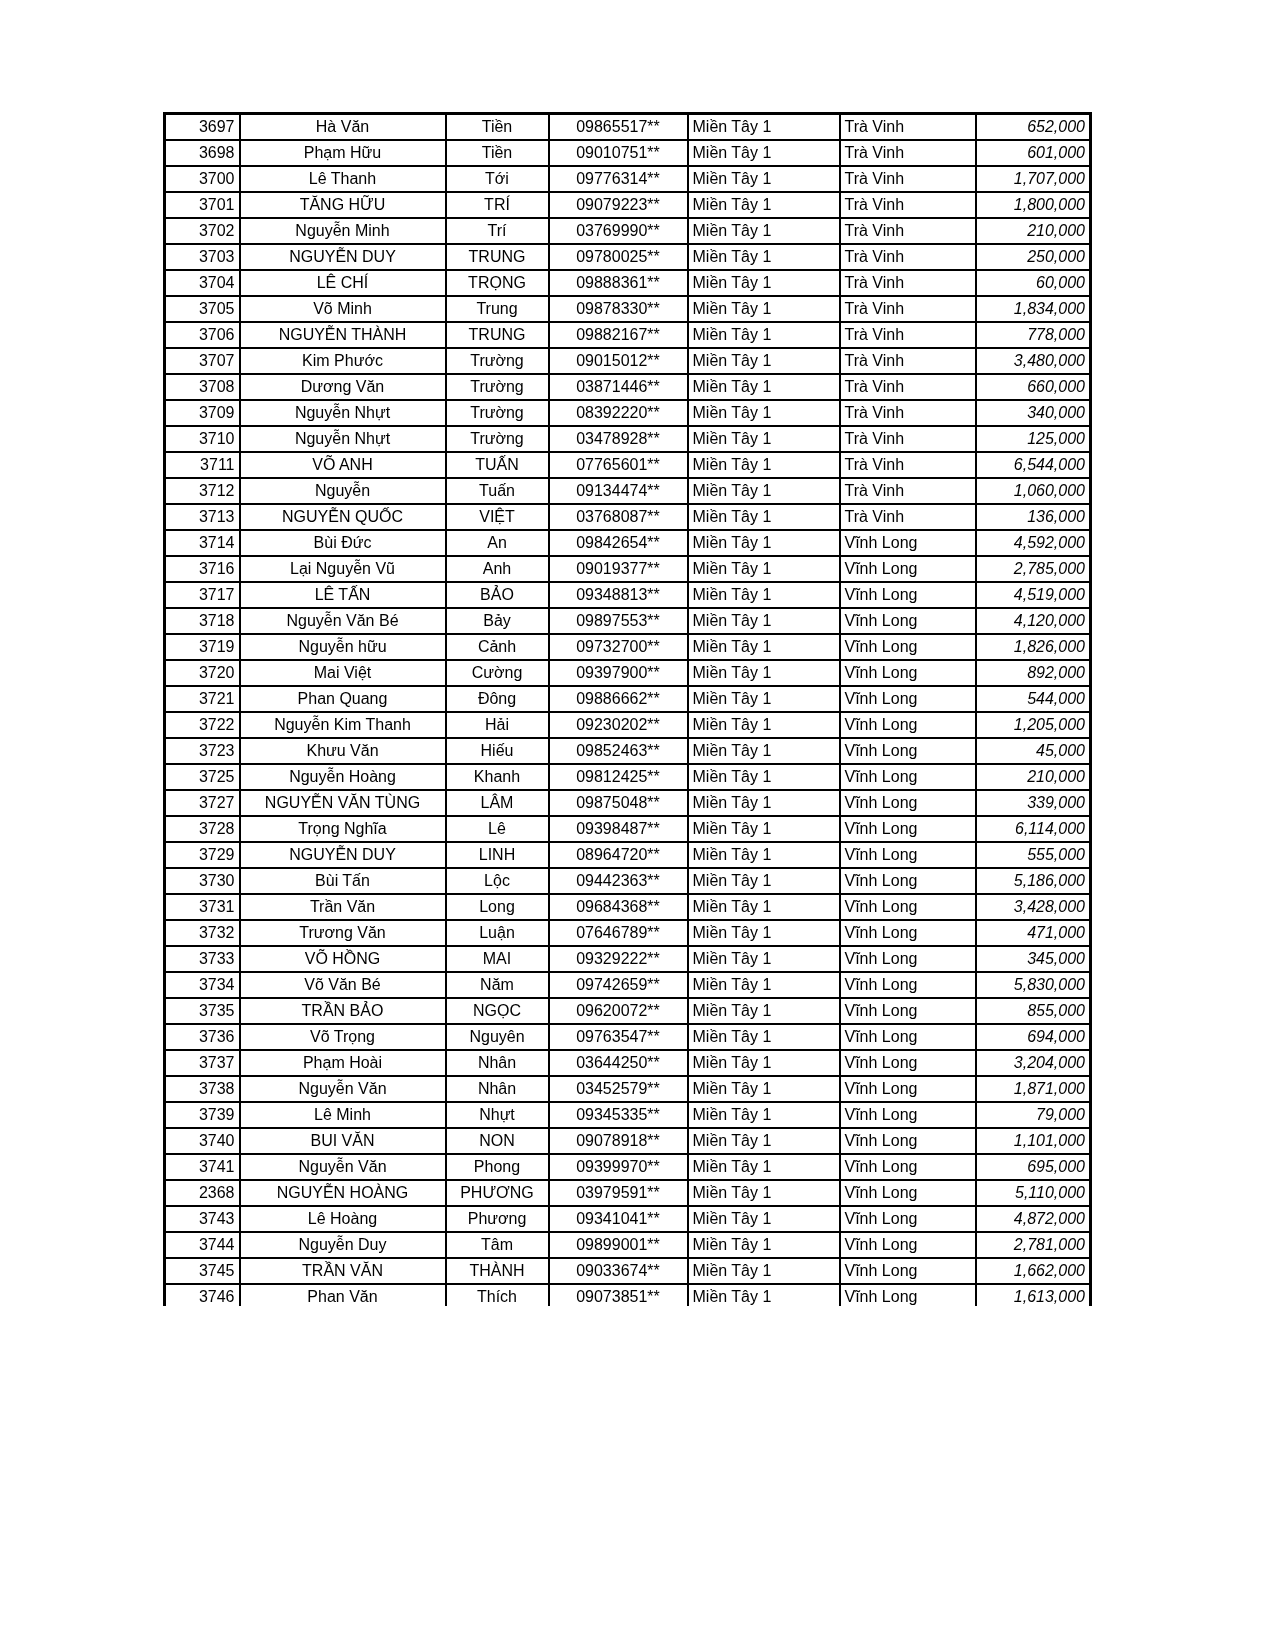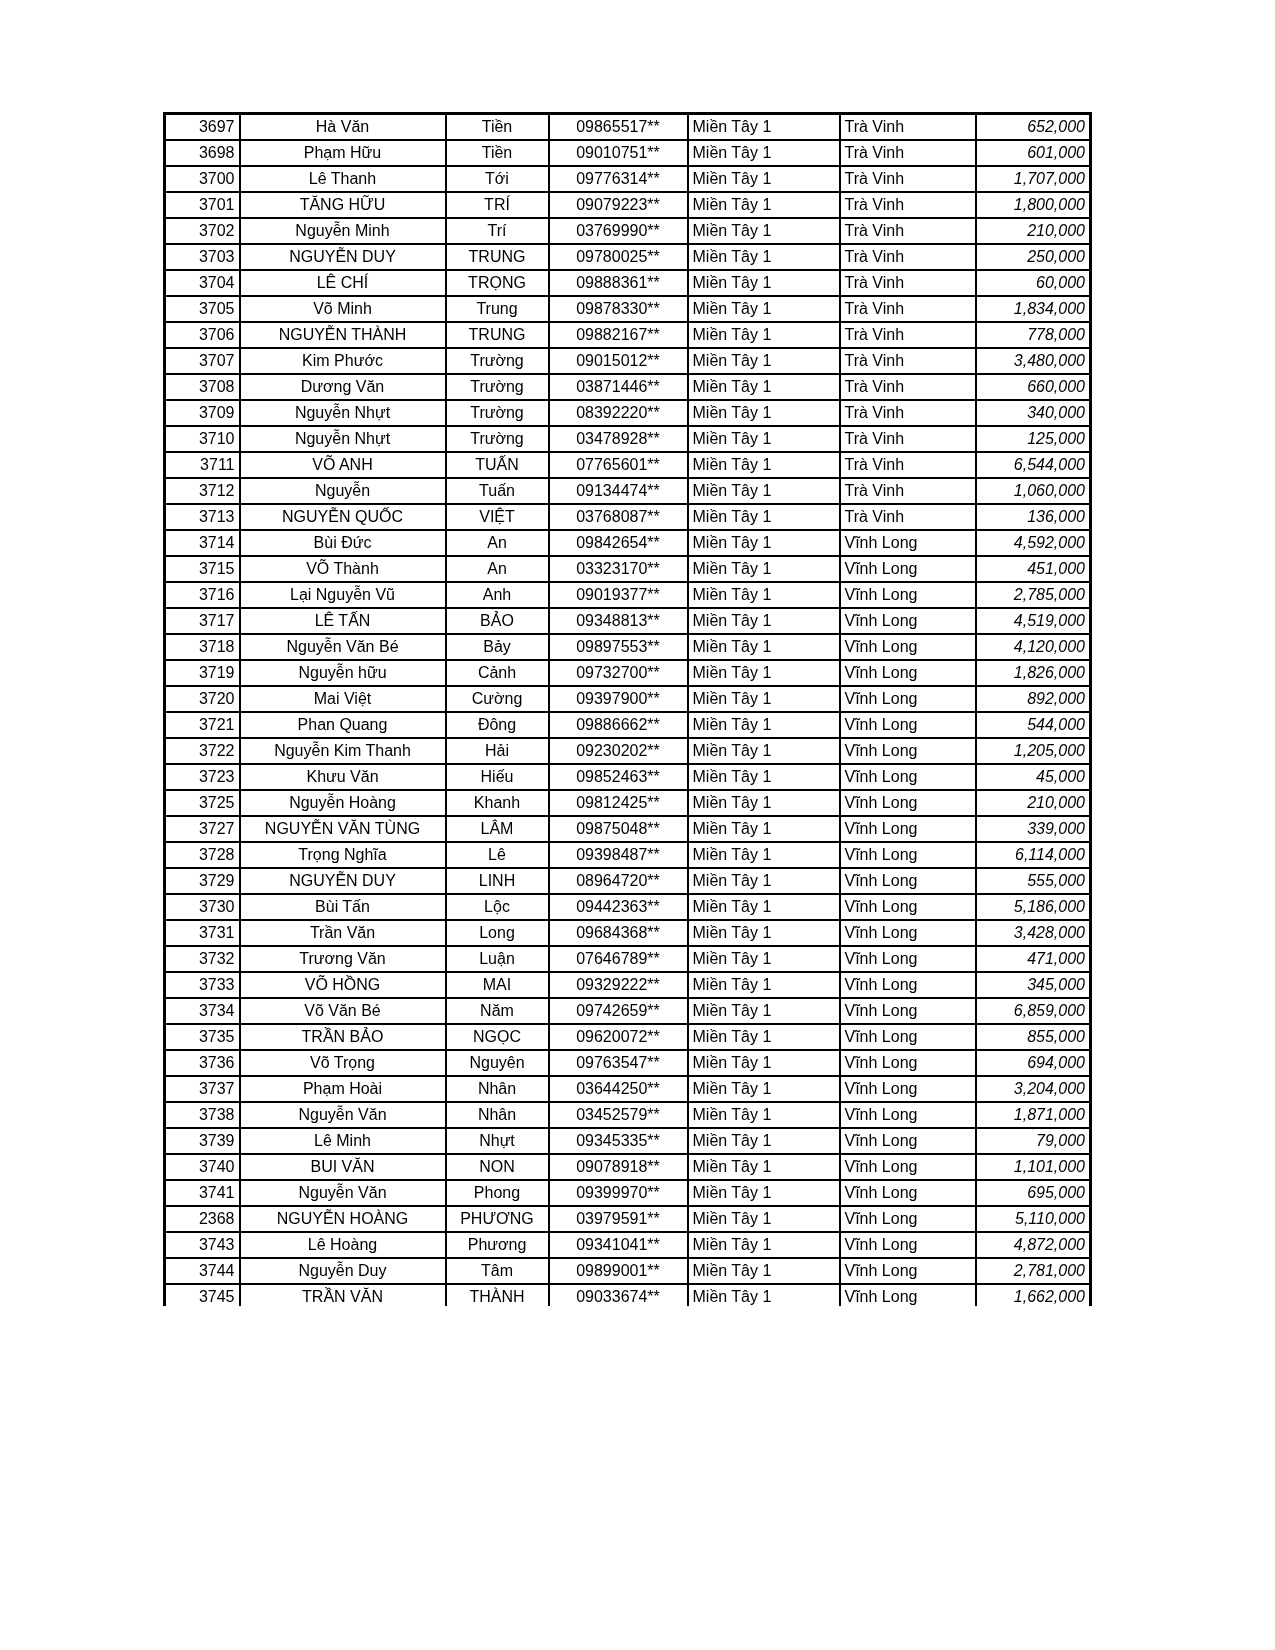--- a/index.html
+++ b/index.html
@@ -206,29 +206,20 @@
         <tr>
           <td class="align-right col-id">3714</td>
           <td class="align-center col-surname">Bùi Đức</td>
           <td class="align-center col-given_name">An</td>
           <td class="align-center col-phone">09842654**</td>
           <td class="align-left col-region">Miền Tây 1</td>
           <td class="align-left col-province">Vĩnh Long</td>
           <td class="align-right col-amount">4,592,000</td>
         </tr>
         <tr>
-          <td class="align-right col-id">3715</td>
-          <td class="align-center col-surname">VÕ Thành</td>
-          <td class="align-center col-given_name">An</td>
-          <td class="align-center col-phone">03323170**</td>
-          <td class="align-left col-region">Miền Tây 1</td>
-          <td class="align-left col-province">Vĩnh Long</td>
-          <td class="align-right col-amount">451,000</td>
-        </tr>
-        <tr>
           <td class="align-right col-id">3716</td>
           <td class="align-center col-surname">Lại Nguyễn Vũ</td>
           <td class="align-center col-given_name">Anh</td>
           <td class="align-center col-phone">09019377**</td>
           <td class="align-left col-region">Miền Tây 1</td>
           <td class="align-left col-province">Vĩnh Long</td>
           <td class="align-right col-amount">2,785,000</td>
         </tr>
         <tr>
           <td class="align-right col-id">3717</td>
@@ -365,21 +356,21 @@
           <td class="align-left col-province">Vĩnh Long</td>
           <td class="align-right col-amount">345,000</td>
         </tr>
         <tr>
           <td class="align-right col-id">3734</td>
           <td class="align-center col-surname">Võ Văn Bé</td>
           <td class="align-center col-given_name">Năm</td>
           <td class="align-center col-phone">09742659**</td>
           <td class="align-left col-region">Miền Tây 1</td>
           <td class="align-left col-province">Vĩnh Long</td>
-          <td class="align-right col-amount">6,859,000</td>
+          <td class="align-right col-amount">5,830,000</td>
         </tr>
         <tr>
           <td class="align-right col-id">3735</td>
           <td class="align-center col-surname">TRẦN BẢO</td>
           <td class="align-center col-given_name">NGỌC</td>
           <td class="align-center col-phone">09620072**</td>
           <td class="align-left col-region">Miền Tây 1</td>
           <td class="align-left col-province">Vĩnh Long</td>
           <td class="align-right col-amount">855,000</td>
         </tr>

